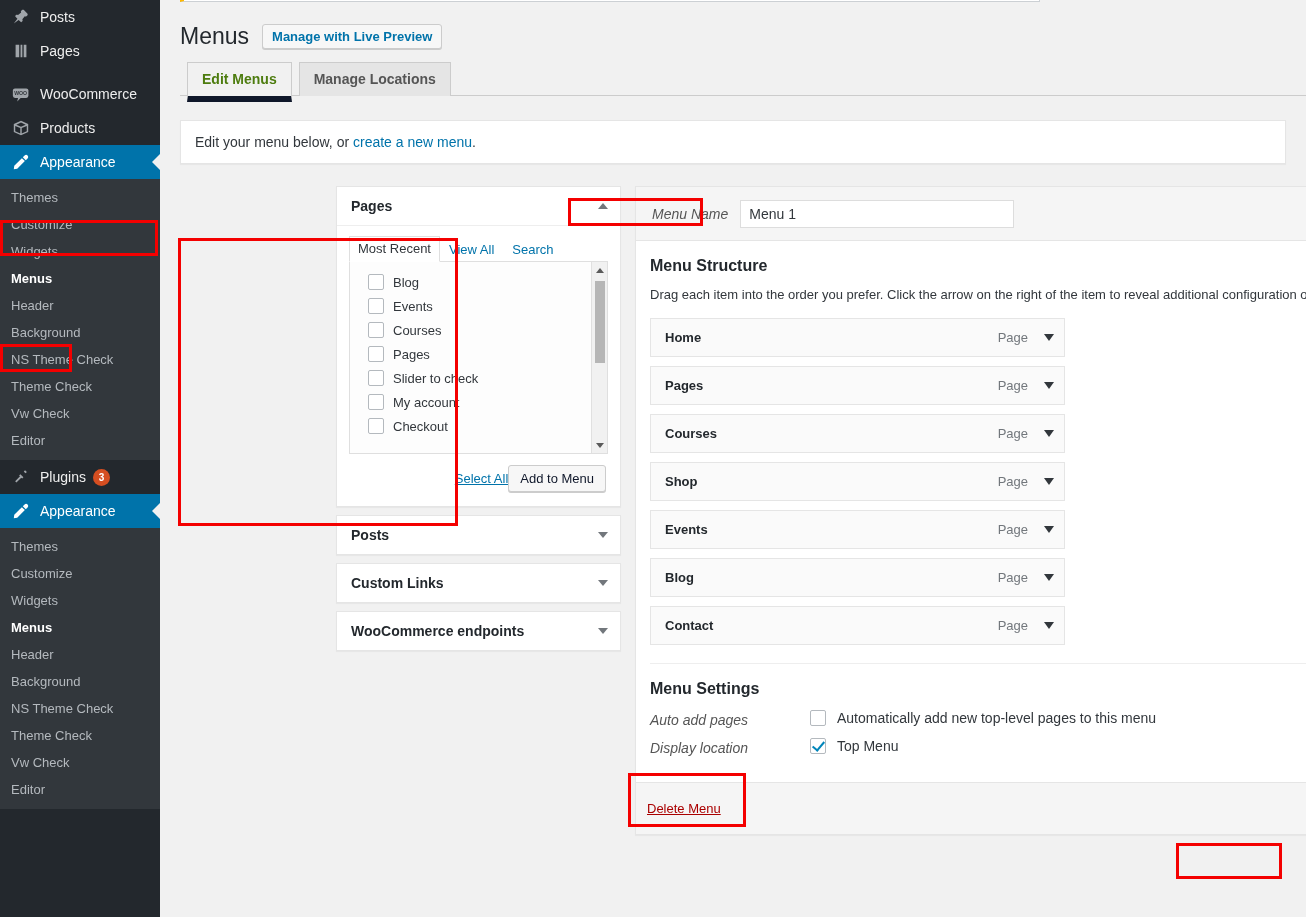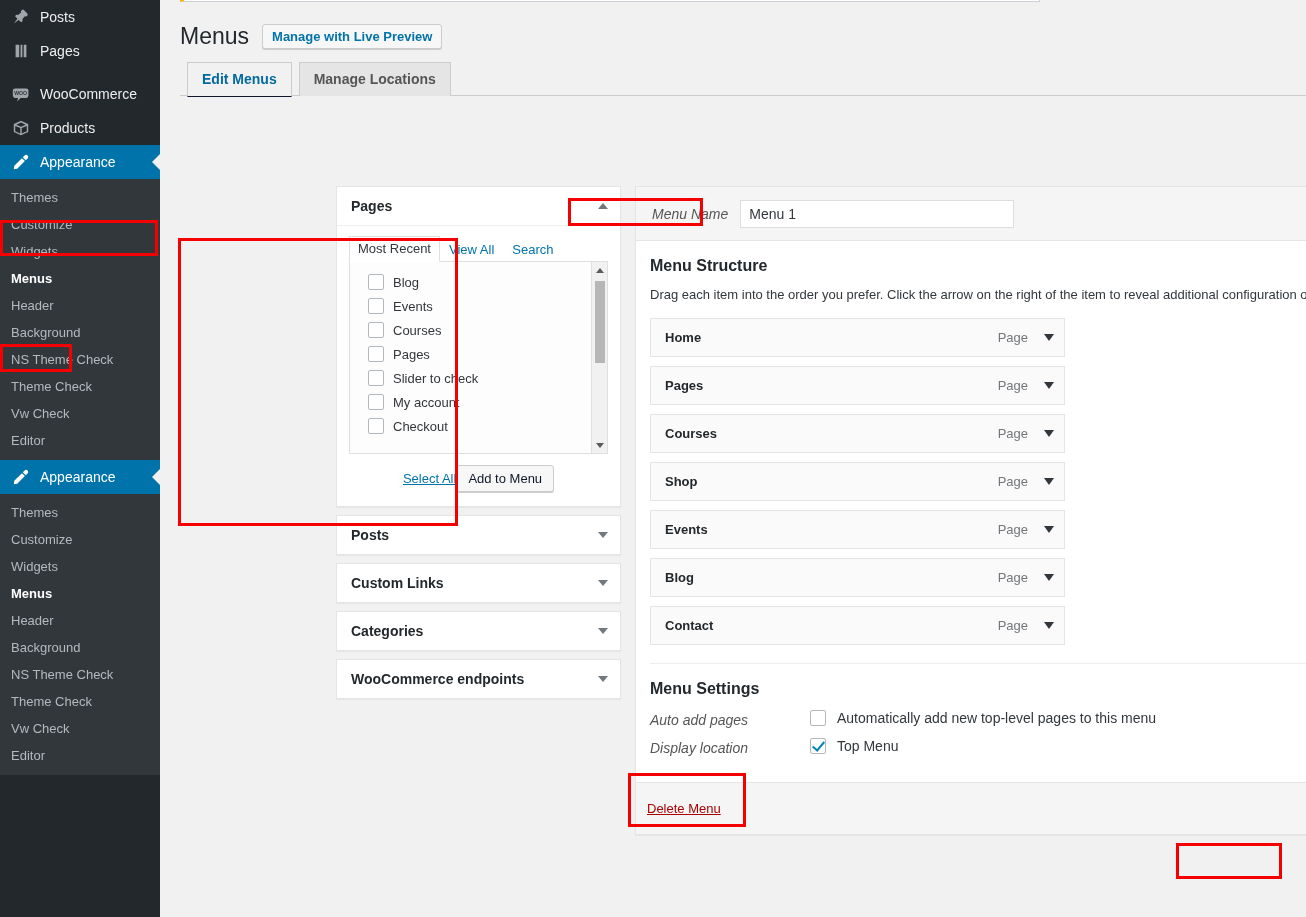--- a/index.html
+++ b/index.html
@@ -141,22 +141,22 @@
     color: #555;
     font-size: 14px;
     font-weight: 700;
     padding: 7px 14px 8px;
     margin-left: 0.5em;
     cursor: pointer;
     line-height: 1.3;
   }
   .nav-tab.active {
     background: #f1f1f1;
-    border-bottom: 1px solid #0f172a;
-    color: #0369a1;
+    border-bottom: 6px solid #0f172a;
+    color: #4d7c0f;
   }
 
   
   .instr-box {
     position: absolute;
     left: 20px; top: 120px;
     width: 1106px;
     background: #fff;
     border: 1px solid #e5e5e5;
     box-shadow: 0 1px 1px rgba(0,0,0,0.04);
@@ -298,21 +298,21 @@
   .sbar .sb-thumb {
     position:absolute;
     left: 3px; top: 19px;
     width: 10px; height: 82px;
     background: #b6b6b6;
     cursor: pointer;
   }
   .sbar .sb-down { position:absolute; left:0; bottom:0; width:16px; }
 
   .cl-footer {
-    display: flex; align-items: center; justify-content: center;
+    display: flex; align-items: center; justify-content: flex-end;
     padding: 11px 2px 2px 2px;
   }
   .link-plain { color:#0073aa; font-size:13px; text-decoration: underline; cursor:pointer; }
   .btn-secondary {
     background: #f7f7f7;
     border: 1px solid #ccc;
     border-radius: 3px;
     color: #0f172a;
     font-size: 13px;
     padding: 5px 11px;
@@ -495,20 +495,29 @@
       <span class="sub-item">Widgets</span>
       <span class="sub-item active">Menus</span>
       <span class="sub-item">Header</span>
       <span class="sub-item">Background</span>
       <span class="sub-item">NS Theme Check</span>
       <span class="sub-item">Theme Check</span>
       <span class="sub-item">Vw Check</span>
       <span class="sub-item">Editor</span>
     </div>
 
+    <div class="menu-top">
+      <span class="mi-ico">
+        <svg width="18" height="18" viewBox="0 0 20 20" fill="currentColor">
+            <path d="M14.5 2.5l-1.4 1.4 1 1L11 8.6 9.3 6.9l-1.4 1.4 1 1-5.4 5.4 1.4 1.4 5.4-5.4 1 1 1.4-1.4L11 8.6l3.1-3.7 1 1 1.4-1.4-2-2z"></path>
+          </svg>
+      </span>
+      <span class="mi-label">Plugins</span>
+      <span class="badge">3</span>
+    </div>
 
     <div class="menu-top current">
       <span class="mi-ico">
         <svg width="18" height="18" viewBox="0 0 20 20" fill="currentColor">
             <path d="M17.3 2.7c-.9-.9-2.4-.9-3.3 0l-2 2 3.3 3.3 2-2c.9-.9.9-2.4 0-3.3zM11 5.7L2.5 14.2 2 18l3.8-.5L14.3 9 11 5.7z"></path>
           </svg>
       </span>
       <span class="mi-label">Appearance</span>
     </div>
 
@@ -533,20 +542,23 @@
     <div class="page-title-row">
       <h1 class="page-title">Menus</h1>
       <button class="btn-preview">Manage with Live Preview</button>
     </div>
 
     <div class="nav-tabs">
       <div class="nav-tab active">Edit Menus</div>
       <div class="nav-tab">Manage Locations</div>
     </div>
 
+    <div class="instr-box">
+      <span>Edit your menu below, or </span><a>create a new menu</a><span>.</span>
+    </div>
 
     <div id="left-col">
 
       <div class="postbox">
         <div class="pb-header">
           <h2 class="pb-title">Pages</h2>
           <span class="pb-toggle up"></span>
         </div>
         <div class="pb-body">
           <div class="inner-tabs">
@@ -606,26 +618,20 @@
 
       <div class="postbox" style="margin-top:8px;">
         <div class="pb-header closed">
           <h2 class="pb-title">Posts</h2>
           <span class="pb-toggle down"></span>
         </div>
       </div>
       <div class="postbox" style="margin-top:8px;">
         <div class="pb-header closed">
           <h2 class="pb-title">Custom Links</h2>
-          <span class="pb-toggle down"></span>
-        </div>
-      </div>
-      <div class="postbox" style="margin-top:8px;">
-        <div class="pb-header closed">
-          <h2 class="pb-title">Categories</h2>
           <span class="pb-toggle down"></span>
         </div>
       </div>
       <div class="postbox" style="margin-top:8px;">
         <div class="pb-header closed">
           <h2 class="pb-title">WooCommerce endpoints</h2>
           <span class="pb-toggle down"></span>
         </div>
       </div>
     </div>

